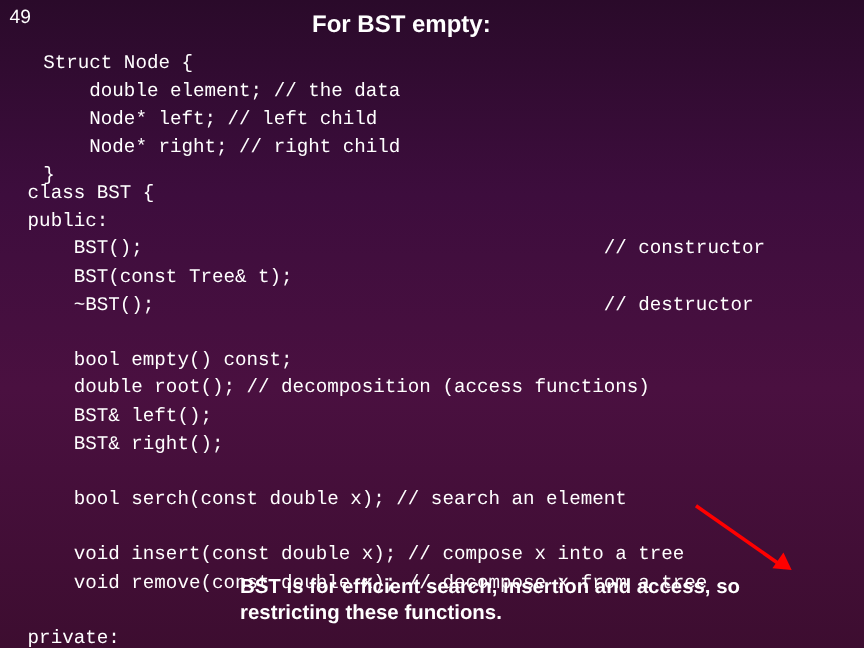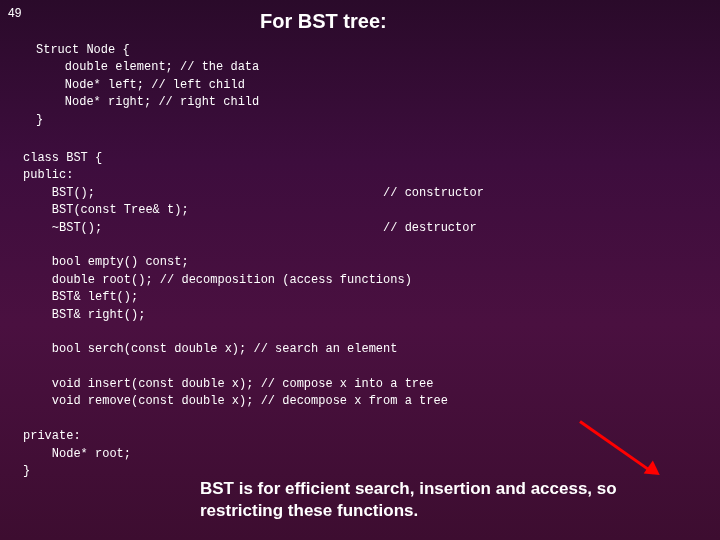--- a/index.html
+++ b/index.html
@@ -13,34 +13,34 @@
       background: linear-gradient(to bottom, #2a0a2a 0%, #3d0d3d 30%, #4a1040 60%, #3d0d30 100%);
       font-family: "Courier New", monospace;
       color: #ffffff;
       position: relative;
       overflow: hidden;
     }
     .slide-number {
       position: absolute;
       top: 6px;
       left: 8px;
-      font-size: 12px;
+      font-size: 16px;
       font-family: Arial, sans-serif;
     }
     .title {
       position: absolute;
       top: 10px;
       left: 260px;
       font-family: Arial, sans-serif;
       font-weight: bold;
       font-size: 20px;
     }
     .code-block {
       position: absolute;
-      font-size: 12px;
+      font-size: 16px;
       line-height: 1.45;
       white-space: pre;
     }
     .struct-block {
       top: 42px;
       left: 36px;
     }
     .class-block {
       top: 150px;
       left: 23px;
@@ -82,21 +82,21 @@
       left: 66px;
       top: 44px;
       transform: rotate(-55deg);
     }
   </style>
 </head>
 <body>
 
 <div class="slide-number">49</div>
 
-<div class="title">For BST tree:</div>
+<div class="title">For BST empty:</div>
 
 <div class="code-block struct-block">Struct Node {
     double element; // the data
     Node* left; // left child
     Node* right; // right child
 }</div>
 
 <div class="code-block class-block">class BST {
 public:
     BST();                                        // constructor

